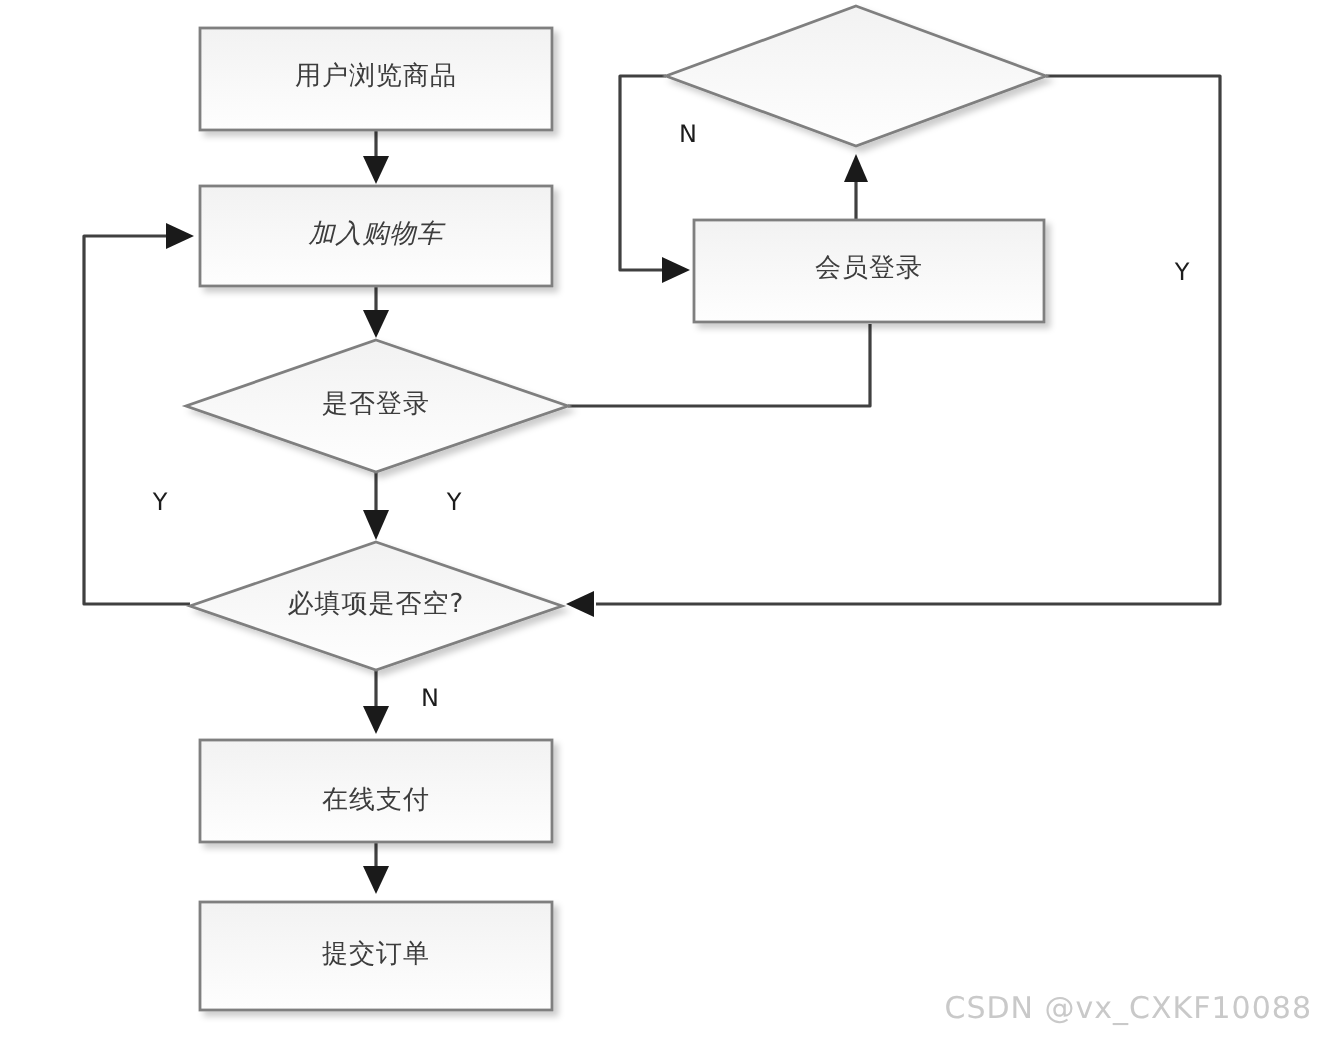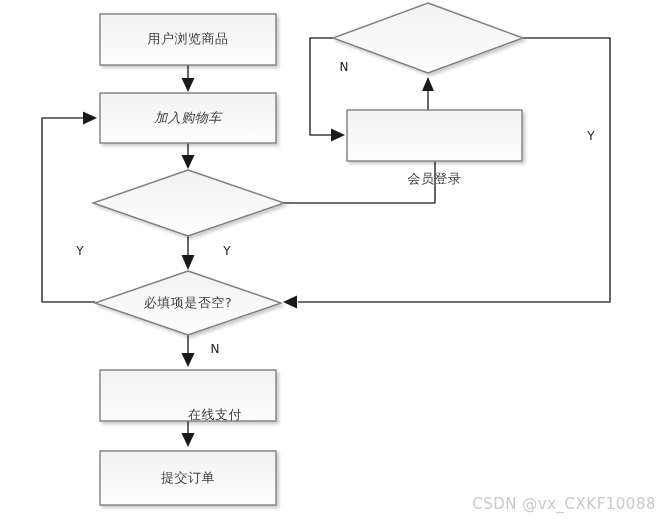--- a/index.html
+++ b/index.html
@@ -97,23 +97,24 @@
       <rect class="shape" x="100" y="370" width="176" height="51"></rect>
       <rect class="shape" x="100" y="451" width="176" height="54"></rect>
       <polygon class="shape" points="428,3 523,38 428,73 333,38"></polygon>
       <polygon class="shape" points="188,170 284,203 188,236 93,203"></polygon>
       <polygon class="shape" points="188,271 281,303 188,335 95,303"></polygon>
     </g>
   </svg>
 
   <div class="nlabel" style="left:100px; top:14px;  width:176px; height:51px;">用户浏览商品</div>
   <div class="nlabel" style="left:100px; top:93px;  width:176px; height:50px;font-style:italic;">加入购物车</div>
-  <div class="nlabel" style="left:347px; top:110px; width:175px; height:51px;margin-top:44px;">会员登录</div>
+  <div class="nlabel" style="left:98px;  top:172px; width:180px; height:62px;">是否登录</div>
+  <div class="nlabel" style="left:347px; top:110px; width:175px; height:51px;">会员登录</div>
   <div class="nlabel" style="left:98px;  top:272px; width:180px; height:62px;">必填项是否空?</div>
-  <div class="nlabel" style="left:100px; top:390px; width:176px; height:51px;padding-left:27px;">在线支付</div>
+  <div class="nlabel" style="left:100px; top:376px; width:176px; height:51px;">在线支付</div>
   <div class="nlabel" style="left:100px; top:451px; width:176px; height:54px;">提交订单</div>
 
   <div class="elabel" style="left:334px; top:60px;">N</div>
   <div class="elabel" style="left:581px; top:129px;">Y</div>
   <div class="elabel" style="left:70px;  top:244px;">Y</div>
   <div class="elabel" style="left:217px; top:244px;">Y</div>
   <div class="elabel" style="left:205px; top:342px;">N</div>
 
   <div class="watermark">CSDN @vx_CXKF10088</div>
 

